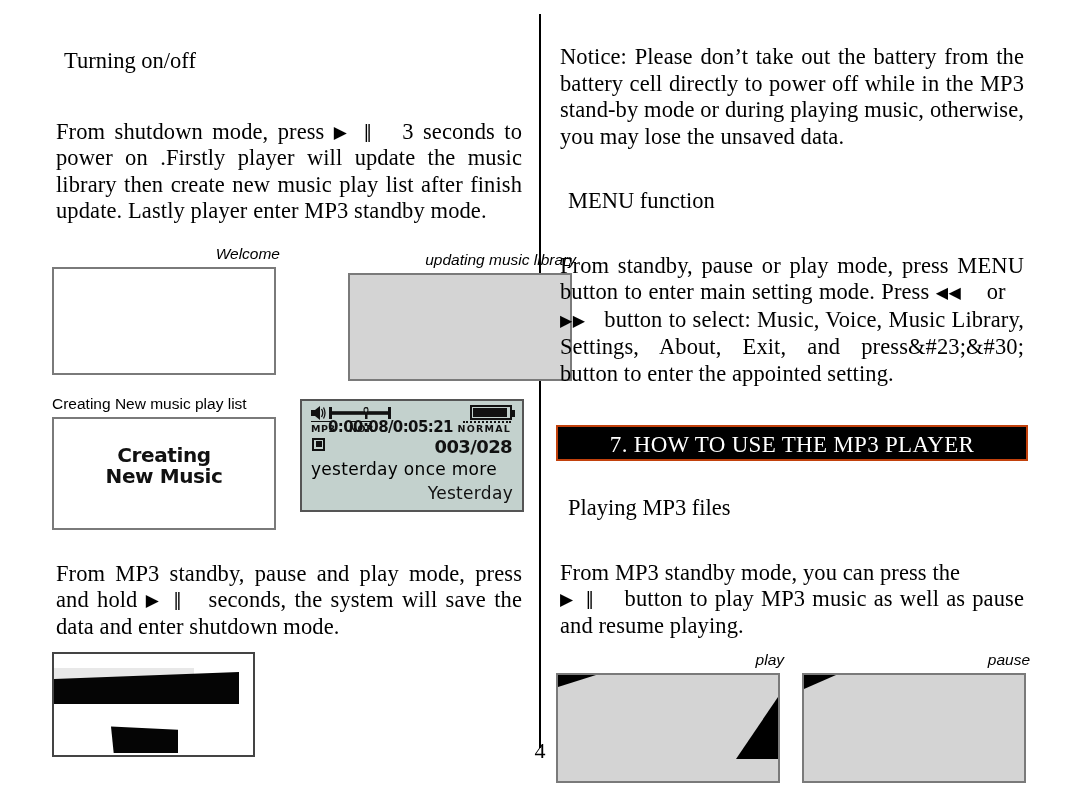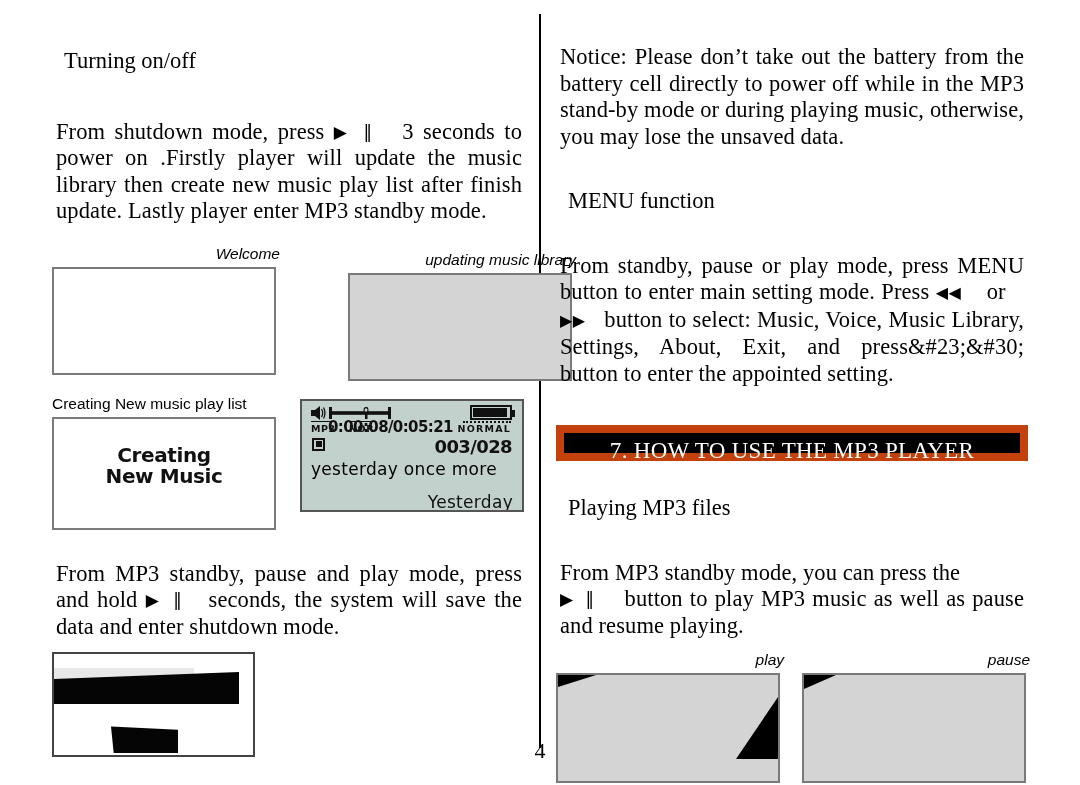--- a/index.html
+++ b/index.html
@@ -71,21 +71,21 @@
   .ff-glyph {
     font-family: "DejaVu Sans", sans-serif;
     font-size: 16px;
     letter-spacing: 0px;
     vertical-align: 1px;
   }
 
   
   .section-bar {
     background: #000000;
-    border: 8px solid #c2410c;
+    border: 2px solid #c2410c;
     color: #ffffff;
     height: 36px;
     line-height: 36px;
     text-align: center;
     font-family: "Liberation Serif", serif;
     font-size: 23px;
     letter-spacing: 0.3px;
     box-sizing: border-box;
   }
 
@@ -217,21 +217,21 @@
   .lcd-title {
     position: absolute;
     left: 9px; top: 58px;
     font-family: "DejaVu Sans", sans-serif;
     font-size: 17px;
     letter-spacing: 0.3px;
     color: #000000;
   }
   .lcd-artist {
     position: absolute;
-    right: 9px; top: 91px;
+    right: 9px; top: 82px;
     font-family: "DejaVu Sans", sans-serif;
     font-size: 17px;
     letter-spacing: 0.3px;
     color: #111;
   }
 
   
   .smudge-a {
     position: absolute;
     left: 0px; top: 18px;

